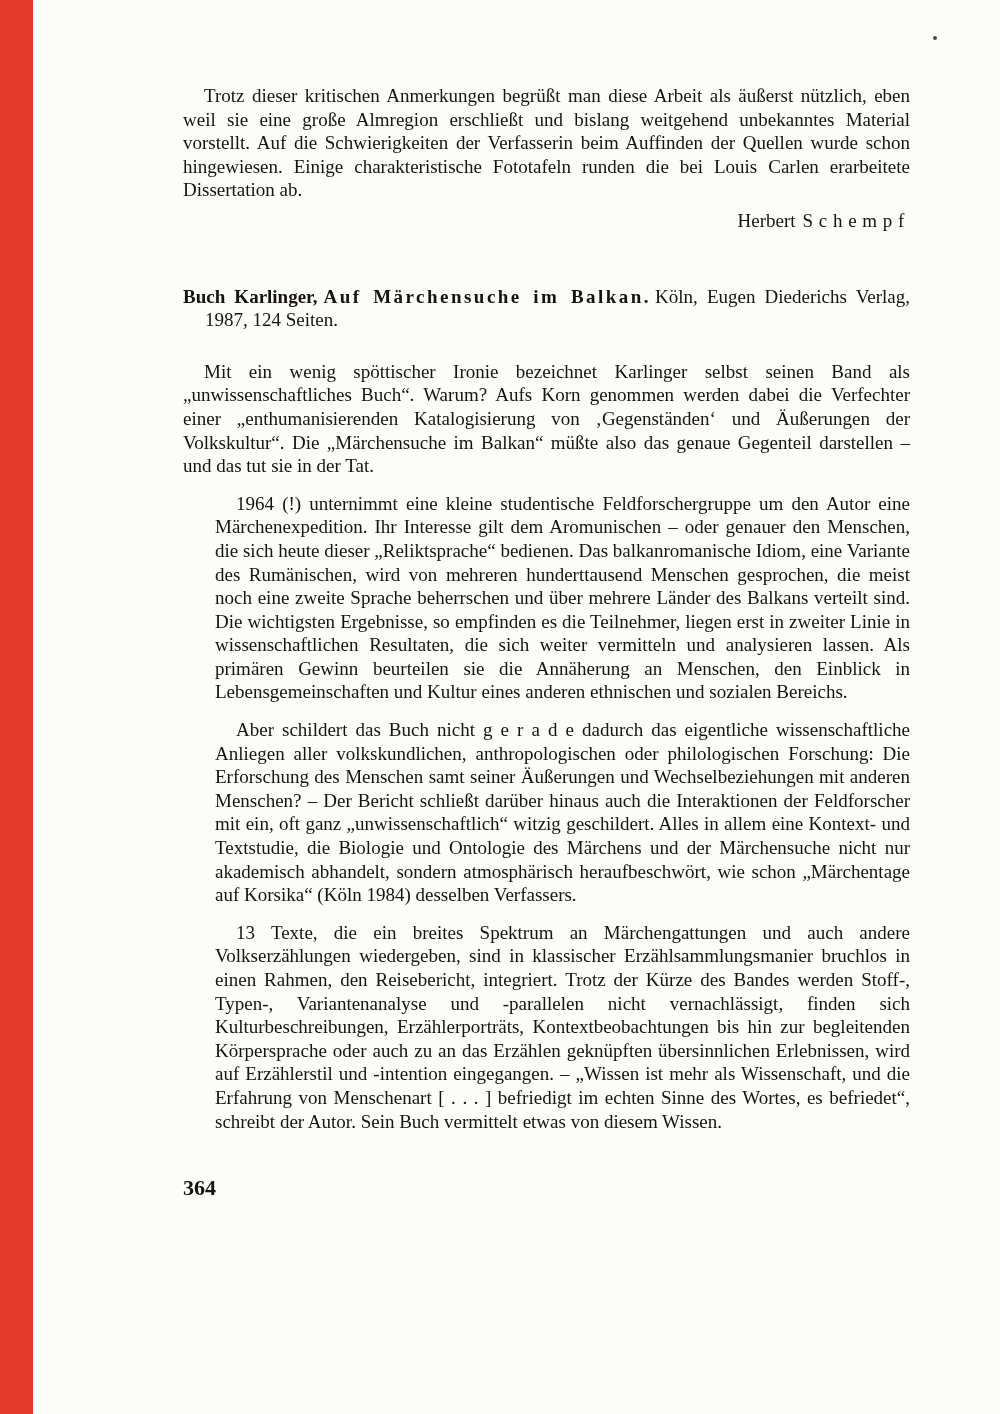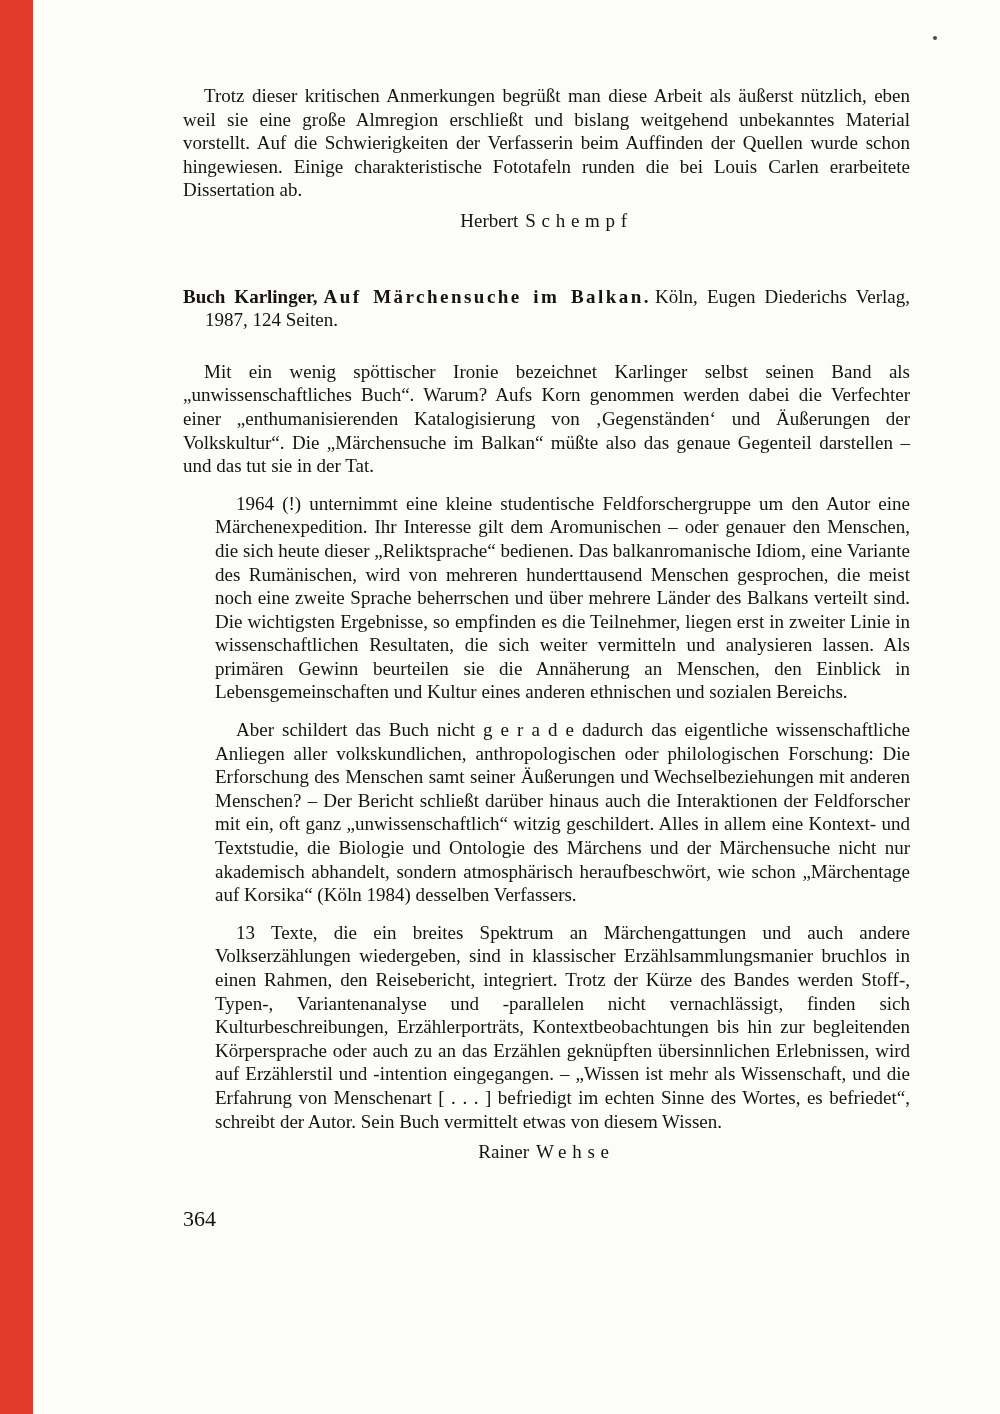--- a/index.html
+++ b/index.html
@@ -47,21 +47,21 @@
     text-indent: 21px;
   }
   .par-gap {
     margin-top: 14px;
     margin-left: 32px;
   }
   .signature {
     margin: 7px 0 0 0;
     font-size: 19px;
     line-height: 23.6px;
-    text-align: center;
+    text-align: right;
   }
   .sig-last {
     letter-spacing: 0.30em;
     margin-left: 7px;
   }
   .review-heading {
     margin-top: 52px;
     font-size: 19px;
     line-height: 23.6px;
     text-align: justify;
@@ -79,20 +79,21 @@
   }
   .first-par {
     margin-top: 28px;
   }
   .page-number {
     margin: 42px 0 0 0;
     font-size: 22px;
     line-height: 26px;
     text-align: left;
     text-indent: 0;
+    font-weight: bold;
   }
 </style>
 </head>
 <body>
 
 <div class="red-stripe" style="background: rgb(226, 58, 44);"></div>
 
 <div class="artifact-dot"></div>
 
 <div class="content">
@@ -108,19 +109,16 @@
   </p>
 
   <p class="body-par first-par">Mit ein wenig spöttischer Ironie bezeichnet Karlinger selbst seinen Band als „unwissenschaftliches Buch“. Warum? Aufs Korn genommen werden dabei die Verfechter einer „enthumanisierenden Katalogisierung von ‚Gegenständen‘ und Äußerungen der Volkskultur“. Die „Märchensuche im Balkan“ müßte also das genaue Gegenteil darstellen – und das tut sie in der Tat.</p>
 
   <p class="body-par par-gap">1964 (!) unternimmt eine kleine studentische Feldforschergruppe um den Autor eine Märchenexpedition. Ihr Interesse gilt dem Aromunischen – oder genauer den Menschen, die sich heute dieser „Reliktsprache“ bedienen. Das balkanromanische Idiom, eine Variante des Rumänischen, wird von mehreren hunderttausend Menschen gesprochen, die meist noch eine zweite Sprache beherrschen und über mehrere Länder des Balkans verteilt sind. Die wichtigsten Ergebnisse, so empfinden es die Teilnehmer, liegen erst in zweiter Linie in wissenschaftlichen Resultaten, die sich weiter vermitteln und analysieren lassen. Als primären Gewinn beurteilen sie die Annäherung an Menschen, den Einblick in Lebensgemeinschaften und Kultur eines anderen ethnischen und sozialen Bereichs.</p>
 
   <p class="body-par par-gap">Aber schildert das Buch nicht g e r a d e dadurch das eigentliche wissenschaftliche Anliegen aller volkskundlichen, anthropologischen oder philologischen Forschung: Die Erforschung des Menschen samt seiner Äußerungen und Wechselbeziehungen mit anderen Menschen? – Der Bericht schließt darüber hinaus auch die Interaktionen der Feldforscher mit ein, oft ganz „unwissenschaftlich“ witzig geschildert. Alles in allem eine Kontext- und Textstudie, die Biologie und Ontologie des Märchens und der Märchensuche nicht nur akademisch abhandelt, sondern atmosphärisch heraufbeschwört, wie schon „Märchentage auf Korsika“ (Köln 1984) desselben Verfassers.</p>
 
   <p class="body-par par-gap">13 Texte, die ein breites Spektrum an Märchengattungen und auch andere Volkserzählungen wiedergeben, sind in klassischer Erzählsammlungsmanier bruchlos in einen Rahmen, den Reisebericht, integriert. Trotz der Kürze des Bandes werden Stoff-, Typen-, Variantenanalyse und -parallelen nicht vernachlässigt, finden sich Kulturbeschreibungen, Erzählerporträts, Kontextbeobachtungen bis hin zur begleitenden Körpersprache oder auch zu an das Erzählen geknüpften übersinnlichen Erlebnissen, wird auf Erzählerstil und -intention eingegangen. – „Wissen ist mehr als Wissenschaft, und die Erfahrung von Menschenart [ . . . ] befriedigt im echten Sinne des Wortes, es befriedet“, schreibt der Autor. Sein Buch vermittelt etwas von diesem Wissen.</p>
 
-  <p class="signature">
-    <span>Rainer</span><span class="sig-last">Wehse</span>
-  </p>
 
   <p class="page-number">364</p>
 
 </div>
 
 </body></html>

